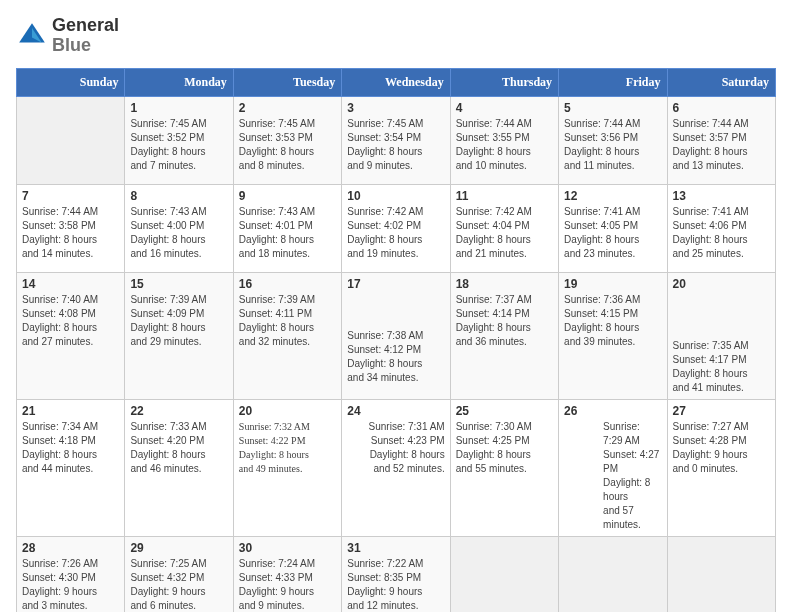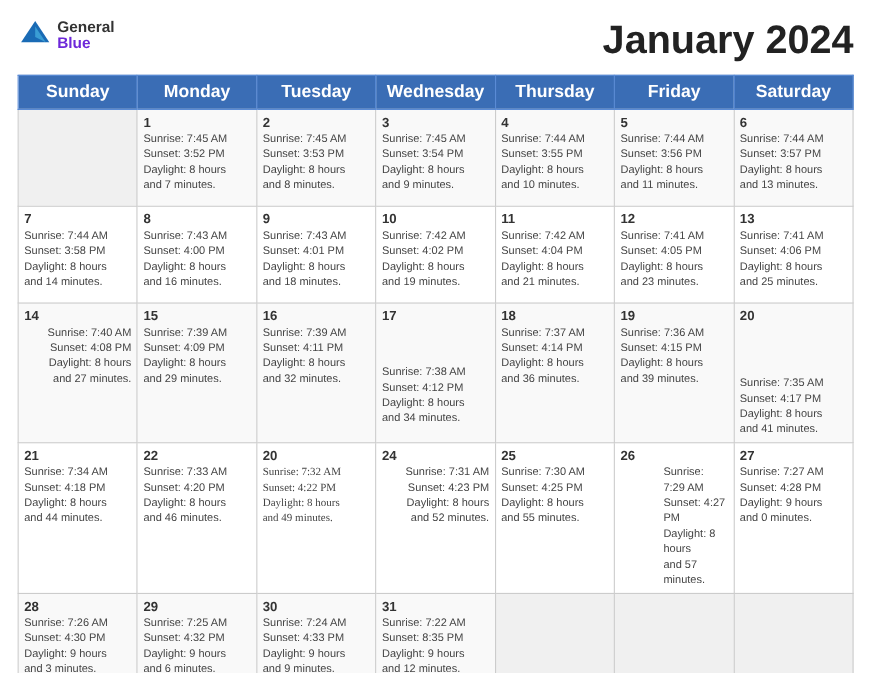--- a/index.html
+++ b/index.html
@@ -15,26 +15,26 @@
       justify-content: space-between;
       align-items: flex-start;
       margin-bottom: 12px;
     }
     .logo {
       display: flex;
       align-items: center;
       gap: 4px;
     }
     .logo-text {
-      font-size: 14px;
+      font-size: 18px;
       font-weight: bold;
       line-height: 1.1;
     }
     .logo-general { color: #333; }
-    .logo-blue { color: #6d28d9; }
+    .logo-blue { color: #737373; }
     .logo-icon {
       width: 32px;
       height: 32px;
     }
     .title-area {
       text-align: right;
     }
     .month-title {
       font-size: 36px;
       font-weight: bold;
@@ -46,25 +46,26 @@
       color: #555;
     }
     table {
       width: 100%;
       border-collapse: collapse;
       font-size: 11px;
     }
     thead tr th {
       background-color: #3a6db5;
       color: #fff;
-      text-align: center;
+      text-align: right;
       padding: 6px 6px;
-      font-size: 16px;
+      font-size: 12px;
       font-weight: bold;
       border: 1px solid #5a8bd5;
+      font-family: Liberation Serif, serif;
     }
     tbody tr td {
       border: 1px solid #ccc;
       vertical-align: top;
       padding: 4px 5px;
       min-height: 80px;
       height: 88px;
       background: #fff;
       color: #333;
       width: 14.28%;
@@ -95,21 +96,20 @@
     <svg class="logo-icon" viewBox="0 0 40 40" xmlns="http://www.w3.org/2000/svg">
       <polygon points="20,4 36,28 4,28" fill="#1a6bb5"></polygon>
       <polygon points="20,10 32,28 20,22" fill="#3a9dd4"></polygon>
     </svg>
     <div class="logo-text">
       <div class="logo-general">General</div>
       <div class="logo-blue">Blue</div>
     </div>
   </div>
   <div class="title-area">
-    <div class="month-title">January 2024</div>
   </div>
 </div>
 
 <table>
   <thead>
     <tr>
     <th>Sunday</th>
         <th>Monday</th>
         <th>Tuesday</th>
         <th>Wednesday</th>
@@ -211,21 +211,21 @@
           <span class="day-number">13</span>
           <div class="day-info" style="white-space: pre-line;">Sunrise: 7:41 AM
 Sunset: 4:06 PM
 Daylight: 8 hours
 and 25 minutes.</div>
         </td>
       </tr>
       <tr>
         <td>
           <span class="day-number">14</span>
-          <div class="day-info" style="white-space: pre-line; text-align: right;">Sunrise: 7:40 AM
+          <div class="day-info" style="white-space: pre-line;">Sunrise: 7:40 AM
 Sunset: 4:08 PM
 Daylight: 8 hours
 and 27 minutes.</div>
         </td>
         <td>
           <span class="day-number">15</span>
           <div class="day-info" style="white-space: pre-line;">Sunrise: 7:39 AM
 Sunset: 4:09 PM
 Daylight: 8 hours
 and 29 minutes.</div>

